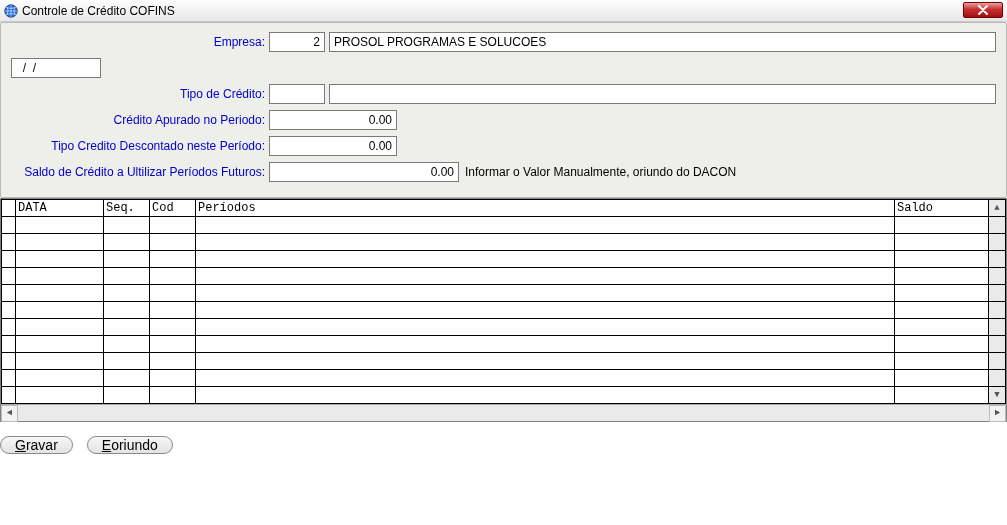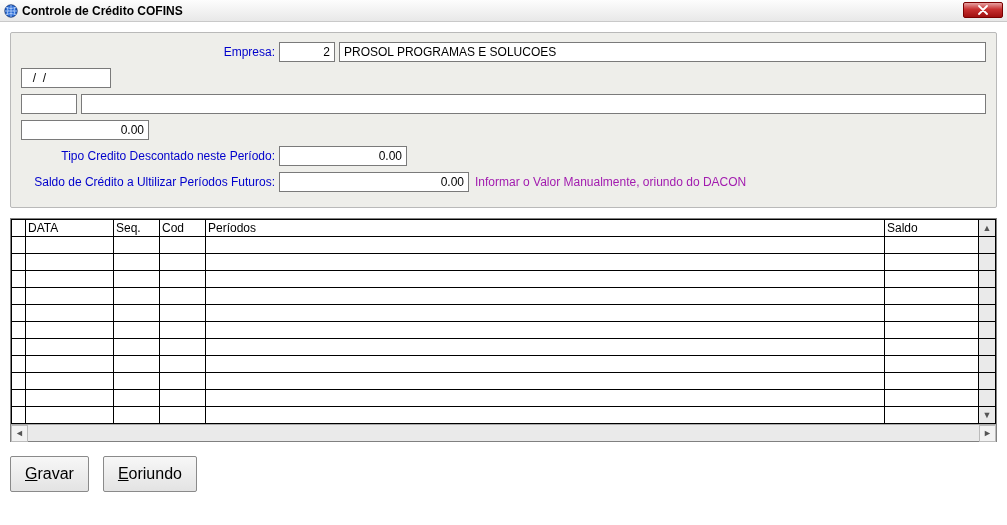--- a/index.html
+++ b/index.html
@@ -20,33 +20,33 @@
     display: flex;
     align-items: center;
     padding: 0 4px;
     position: relative;
   }
   .titlebar .globe {
     width: 14px; height: 14px;
     margin-right: 4px;
     display: inline-block;
   }
-  .titlebar .title-text { color: #000; font-weight: bold; }
+  .titlebar .title-text { color: #000; }
   .titlebar .close-btn {
     position: absolute;
     right: 4px; top: 2px;
     width: 40px; height: 16px;
     background: linear-gradient(#e6a0a0, #c83030 45%, #a01010);
     border: 1px solid #7a0000;
     border-radius: 2px;
     display: flex; align-items: center; justify-content: center;
     color: #fff; font-weight: bold; font-size: 11px;
     cursor: default;
   }
-  .client { padding: 10px; }
+  .client { }
   .form-panel {
     border: 1px solid #b9b9b9;
     background: #eeeeea;
     padding: 8px 10px 10px 10px;
     border-radius: 2px;
   }
   .row {
     display: flex;
     align-items: center;
     margin-bottom: 4px;
@@ -70,23 +70,23 @@
   .txt-empresa-code {
     width: 56px; text-align: right; background: #3dff3d; font-weight: normal; margin-right: 4px;
     border: 1px solid #000;
   }
   .txt-empresa-name { flex: 1; }
   .txt-data { width: 90px; }
   .txt-tipo-code { width: 56px; margin-right: 4px; }
   .txt-tipo-desc { flex: 1; }
   .txt-num { width: 128px; text-align: right; }
   .txt-num-wide { width: 190px; text-align: right; }
-  .hint { color: #a21caf; margin-left: 6px; text-align: right; }
-
-  .grid-wrap { margin-top: 10px; border: 1px solid #808080; }
+  .hint { color: #000000; margin-left: 6px; text-align: right; }
+
+  .grid-wrap { border: 1px solid #808080; font-family: Liberation Mono, monospace; }
   table.grid {
     width: 100%;
     border-collapse: collapse;
     table-layout: fixed;
     font-size: 12px;
     background: #fff;
   }
   table.grid th, table.grid td {
     border: 1px solid #000;
     height: 17px;
@@ -121,27 +121,27 @@
   .hscroll .track { flex:1; height:17px; position:relative; }
 
   .btnbar {
     margin-top: 14px;
     display: flex;
     gap: 14px;
   }
   .btnbar .spacer { flex:1; }
   button.win {
     font-family: inherit;
-    font-size: 16px;
+    font-size: 14px;
     min-width: 72px;
-    height: 36px;
+    height: 18px;
     padding: 0 14px;
     background: linear-gradient(#f7f7f7, #e3e3e3);
     border: 1px solid #8a8a8a;
-    border-radius: 2px;
+    border-radius: 12px;
     cursor: default;
   }
   button.win .accel { text-decoration: underline; }
 </style>
 </head>
 <body>
 
 <div class="titlebar">
   <span class="globe">
     <svg viewBox="0 0 14 14" width="14" height="14">
@@ -167,25 +167,27 @@
       <div class="lbl">Empresa:</div>
       <input class="txt txt-empresa-code" value="2" style="">
       <input class="txt txt-empresa-name" value="PROSOL PROGRAMAS E SOLUCOES" style="">
     </div>
 
     <div class="row">
       <input class="txt txt-data" value="  /  /" style="">
     </div>
 
     <div class="row">
+      <div class="lbl">Tipo de Crédito:</div>
       <input class="txt txt-tipo-code" value="" style="">
       <input class="txt txt-tipo-desc" value="" style="">
     </div>
 
     <div class="row">
+      <div class="lbl">Crédito Apurado no Periodo:</div>
       <input class="txt txt-num" readonly="" value="0.00" style="">
     </div>
 
     <div class="row">
       <div class="lbl">Tipo Credito Descontado neste Período:</div>
       <input class="txt txt-num" readonly="" value="0.00" style="">
     </div>
 
     <div class="row">
       <div class="lbl">Saldo de Crédito a Ultilizar Períodos Futuros:</div>

